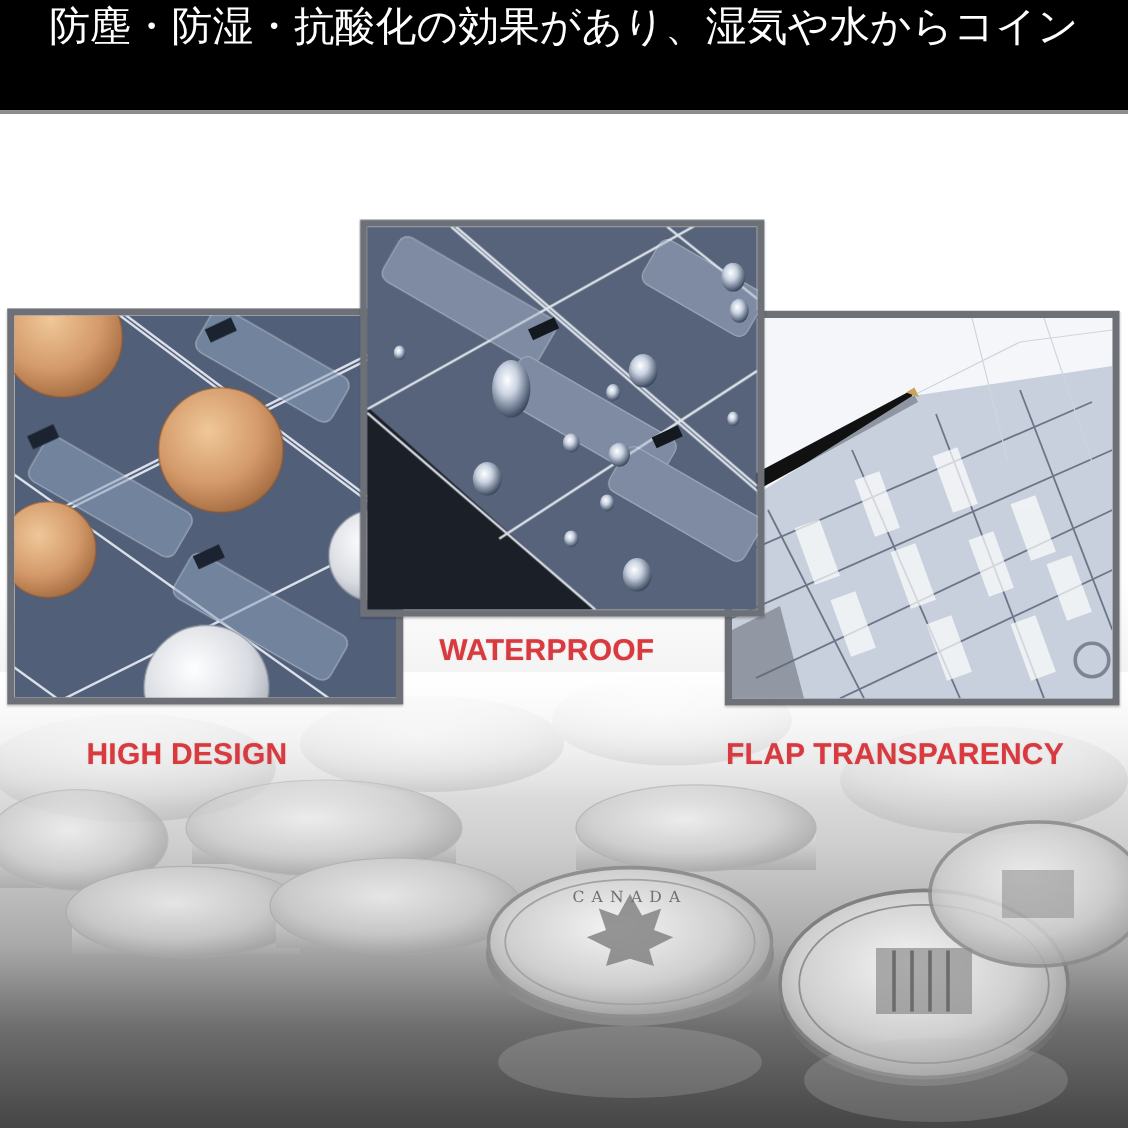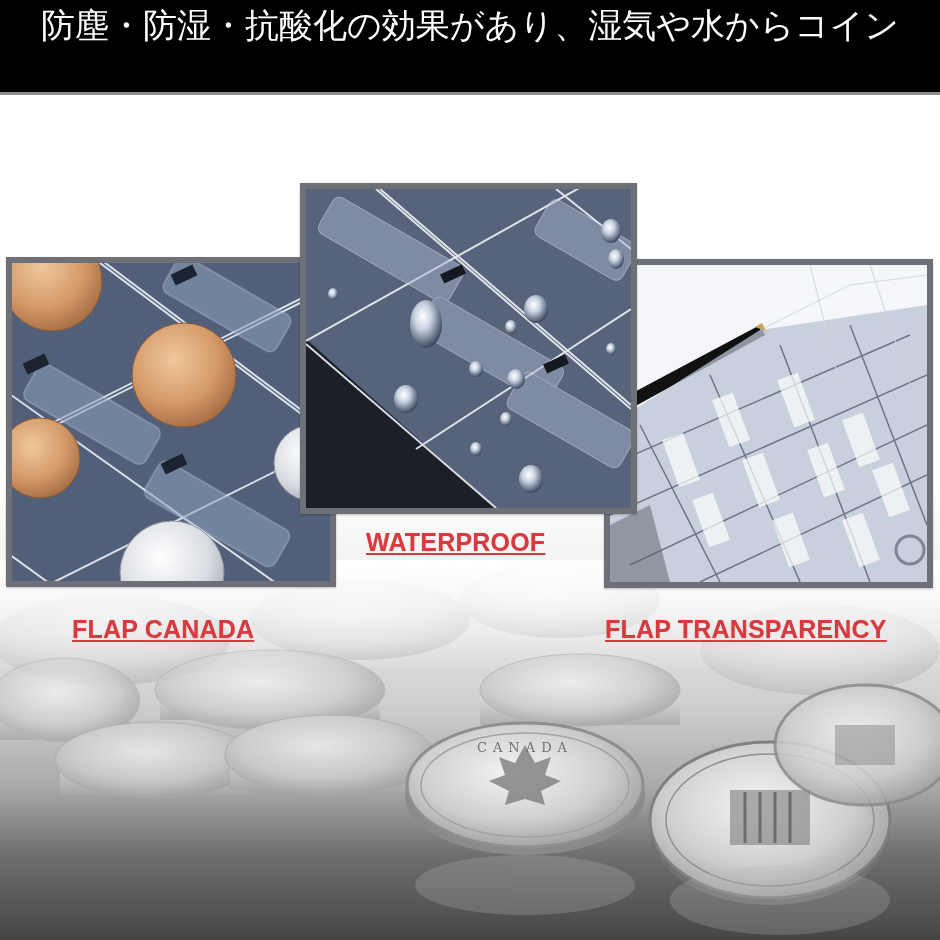--- a/index.html
+++ b/index.html
@@ -3,21 +3,21 @@
   <meta charset="utf-8">
   <style>
     * { margin: 0; padding: 0; box-sizing: border-box; }
     html, body { width: 940px; height: 940px; overflow: hidden; background: #ffffff; }
     body { position: relative; font-family: "DejaVu Sans", sans-serif; }
 
     
     .banner {
       position: absolute; left: 0; top: 0; width: 940px; height: 92px;
       background: #000000; color: #ffffff; text-align: center;
-      font-family: Liberation Sans, sans-serif;
+      font-family: Liberation Mono, monospace;
     }
     .banner .line1 { position: absolute; left: 0; right: 0; top: 4px; font-size: 34px; line-height: 42px; letter-spacing: 0px; }
     .banner .line2 { position: absolute; left: 0; right: 0; top: 49px; font-size: 34px; line-height: 42px; }
     .banner-underline { position: absolute; left: 0; top: 92px; width: 940px; height: 3px; background: #8d8d8d; }
 
     
     .scene {
       position: absolute; left: 0; top: 95px; width: 940px; height: 845px;
       background: linear-gradient(180deg, #ffffff 0%, #ffffff 46%, #f2f2f2 56%, #e2e2e2 64%, #cfcfcf 72%, #a9a9a9 82%, #6e6e6e 90%, #454545 100%);
       overflow: hidden;
@@ -33,21 +33,20 @@
     .frame svg { display: block; width: 100%; height: 100%; }
     .frame-flap { left: 6px; top: 257px; width: 330px; height: 330px; }
     .frame-water { left: 300px; top: 183px; width: 337px; height: 331px; z-index: 3; }
     .frame-trans { left: 604px; top: 259px; width: 329px; height: 329px; }
 
     
     .label {
       position: absolute; font-family: "Liberation Sans", sans-serif; font-weight: bold;
       color: #d93a3f; font-size: 25px; letter-spacing: 0.2px; white-space: nowrap;
       text-shadow: 0 0 1px rgba(160,30,30,0.35);
-      text-decoration: underline;
     }
     .label-water { left: 366px; top: 528px; z-index: 4; }
     .label-flap { left: 72px; top: 615px; }
     .label-trans { left: 605px; top: 615px; }
   </style>
 </head>
 <body>
 
 <div class="banner">
   <div class="line1">防塵・防湿・抗酸化の効果があり、湿気や水からコイン</div>
@@ -263,14 +262,14 @@
         <path d="M260 0 L300 120"></path>
     </g>
 
     <path d="M145 62 L152 58 L156 66 Z" fill="#c9a45a"></path>
 
     <circle cx="300" cy="285" r="14" fill="none" stroke="#7d8592" stroke-width="3"></circle>
   </svg>
 </div>
 
 <div class="label label-water">WATERPROOF</div>
-<div class="label label-flap">FLAP CANADA</div>
+<div class="label label-flap">HIGH DESIGN</div>
 <div class="label label-trans">FLAP TRANSPARENCY</div>
 
 </body></html>

